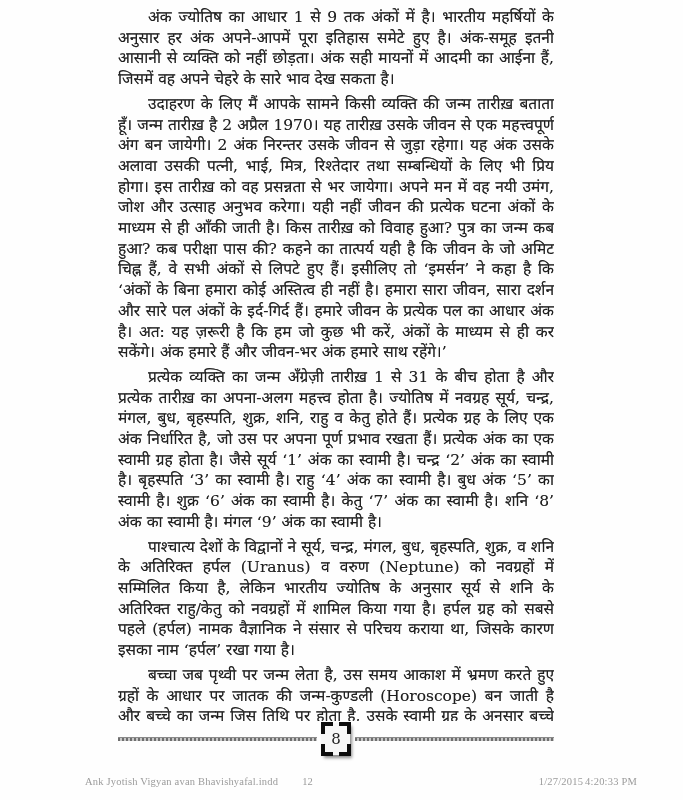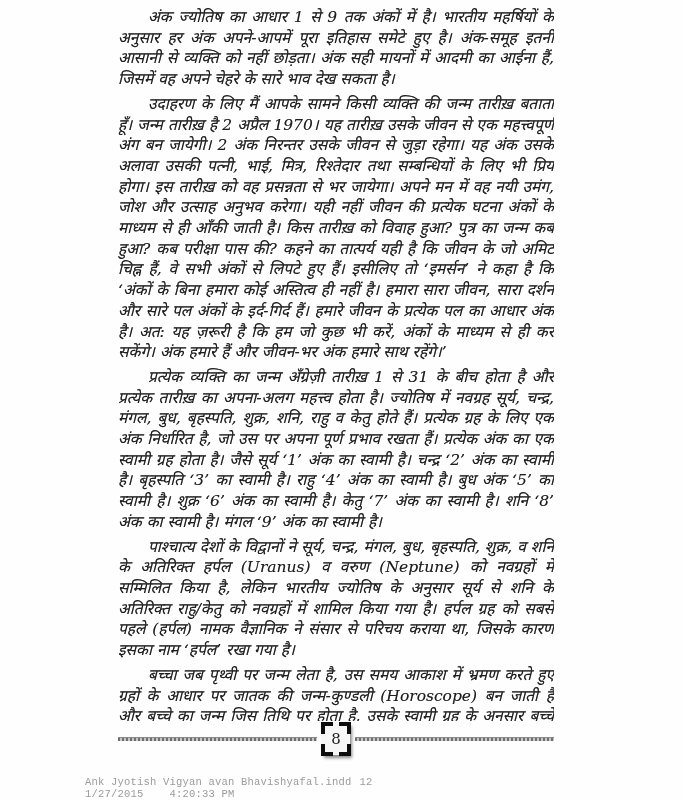--- a/index.html
+++ b/index.html
@@ -22,21 +22,20 @@
     top: 7px;
     left: 118px;
     width: 436px;
     height: 714px;
     overflow: hidden;
     color: #1f1f1f;
     font-size: 15.5px;
     line-height: 20.7px;
     text-align: justify;
     text-shadow: 0 0 0.4px rgba(20,20,20,0.45);
-    font-style: italic;
   }
   .text-block p {
     margin: 0 0 4px 0;
     text-indent: 30px;
   }
   .footer-rule {
     position: absolute;
     top: 722px;
     left: 118px;
     width: 436px;
@@ -71,29 +70,28 @@
   .corner.tr { top: -1px; right: -1px; border-top: 4px solid #0d0d0d; border-right: 4px solid #0d0d0d; }
   .corner.bl { bottom: -1px; left: -1px; border-bottom: 4px solid #0d0d0d; border-left: 4px solid #0d0d0d; }
   .corner.br { bottom: -1px; right: -1px; border-bottom: 4px solid #0d0d0d; border-right: 4px solid #0d0d0d; }
   .print-footer {
     position: absolute;
     top: 776px;
     left: 85px;
     width: 552px;
     display: flex;
     justify-content: space-between;
-    font-family: Liberation Mono, monospace;
+    font-family: Liberation Serif, serif;
     font-size: 10.5px;
     color: #9b9b9b;
     letter-spacing: 0.2px;
-    flex-direction: column;
   }
   .pf-group { display: flex; }
-  .pf-group .gap-md { margin-left: 8px; }
-  .pf-group .gap-sm { margin-left: 26px; }
+  .pf-group .gap-md { margin-left: 24px; }
+  .pf-group .gap-sm { margin-left: 2px; }
 </style>
 </head>
 <body>
 
 <div class="page">
 
   <div class="text-block">
     <p>अंक ज्योतिष का आधार 1 से 9 तक अंकों में है। भारतीय महर्षियों के अनुसार हर अंक अपने-आपमें पूरा इतिहास समेटे हुए है। अंक-समूह इतनी आसानी से व्यक्ति को नहीं छोड़ता। अंक सही मायनों में आदमी का आईना हैं, जिसमें वह अपने चेहरे के सारे भाव देख सकता है।</p>
     <p>उदाहरण के लिए मैं आपके सामने किसी व्यक्ति की जन्म तारीख़ बताता हूँ। जन्म तारीख़ है 2 अप्रैल 1970। यह तारीख़ उसके जीवन से एक महत्त्वपूर्ण अंग बन जायेगी। 2 अंक निरन्तर उसके जीवन से जुड़ा रहेगा। यह अंक उसके अलावा उसकी पत्नी, भाई, मित्र, रिश्तेदार तथा सम्बन्धियों के लिए भी प्रिय होगा। इस तारीख़ को वह प्रसन्नता से भर जायेगा। अपने मन में वह नयी उमंग, जोश और उत्साह अनुभव करेगा। यही नहीं जीवन की प्रत्येक घटना अंकों के माध्यम से ही आँकी जाती है। किस तारीख़ को विवाह हुआ? पुत्र का जन्म कब हुआ? कब परीक्षा पास की? कहने का तात्पर्य यही है कि जीवन के जो अमिट चिह्न हैं, वे सभी अंकों से लिपटे हुए हैं। इसीलिए तो ‘इमर्सन’ ने कहा है कि ‘अंकों के बिना हमारा कोई अस्तित्व ही नहीं है। हमारा सारा जीवन, सारा दर्शन और सारे पल अंकों के इर्द-गिर्द हैं। हमारे जीवन के प्रत्येक पल का आधार अंक है। अत: यह ज़रूरी है कि हम जो कुछ भी करें, अंकों के माध्यम से ही कर सकेंगे। अंक हमारे हैं और जीवन-भर अंक हमारे साथ रहेंगे।’</p>
     <p>प्रत्येक व्यक्ति का जन्म अँग्रेज़ी तारीख़ 1 से 31 के बीच होता है और प्रत्येक तारीख़ का अपना-अलग महत्त्व होता है। ज्योतिष में नवग्रह सूर्य, चन्द्र, मंगल, बुध, बृहस्पति, शुक्र, शनि, राहु व केतु होते हैं। प्रत्येक ग्रह के लिए एक अंक निर्धारित है, जो उस पर अपना पूर्ण प्रभाव रखता हैं। प्रत्येक अंक का एक स्वामी ग्रह होता है। जैसे सूर्य ‘1’ अंक का स्वामी है। चन्द्र ‘2’ अंक का स्वामी है। बृहस्पति ‘3’ का स्वामी है। राहु ‘4’ अंक का स्वामी है। बुध अंक ‘5’ का स्वामी है। शुक्र ‘6’ अंक का स्वामी है। केतु ‘7’ अंक का स्वामी है। शनि ‘8’ अंक का स्वामी है। मंगल ‘9’ अंक का स्वामी है।</p>

